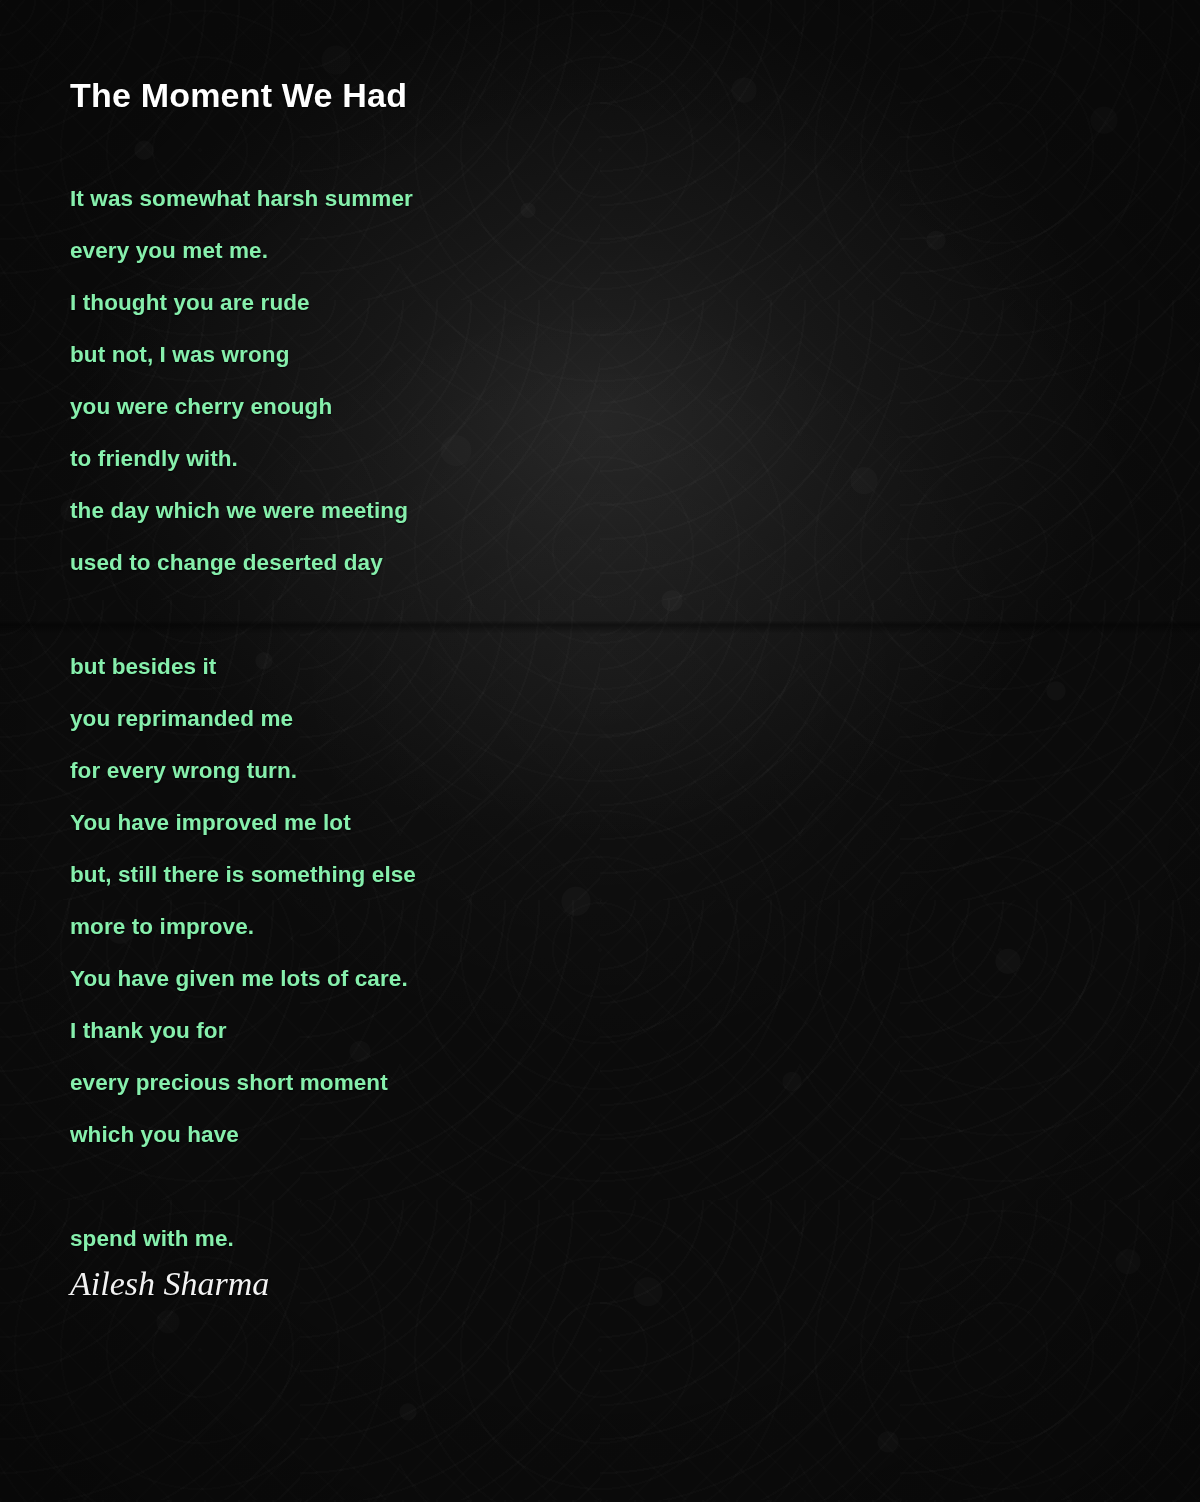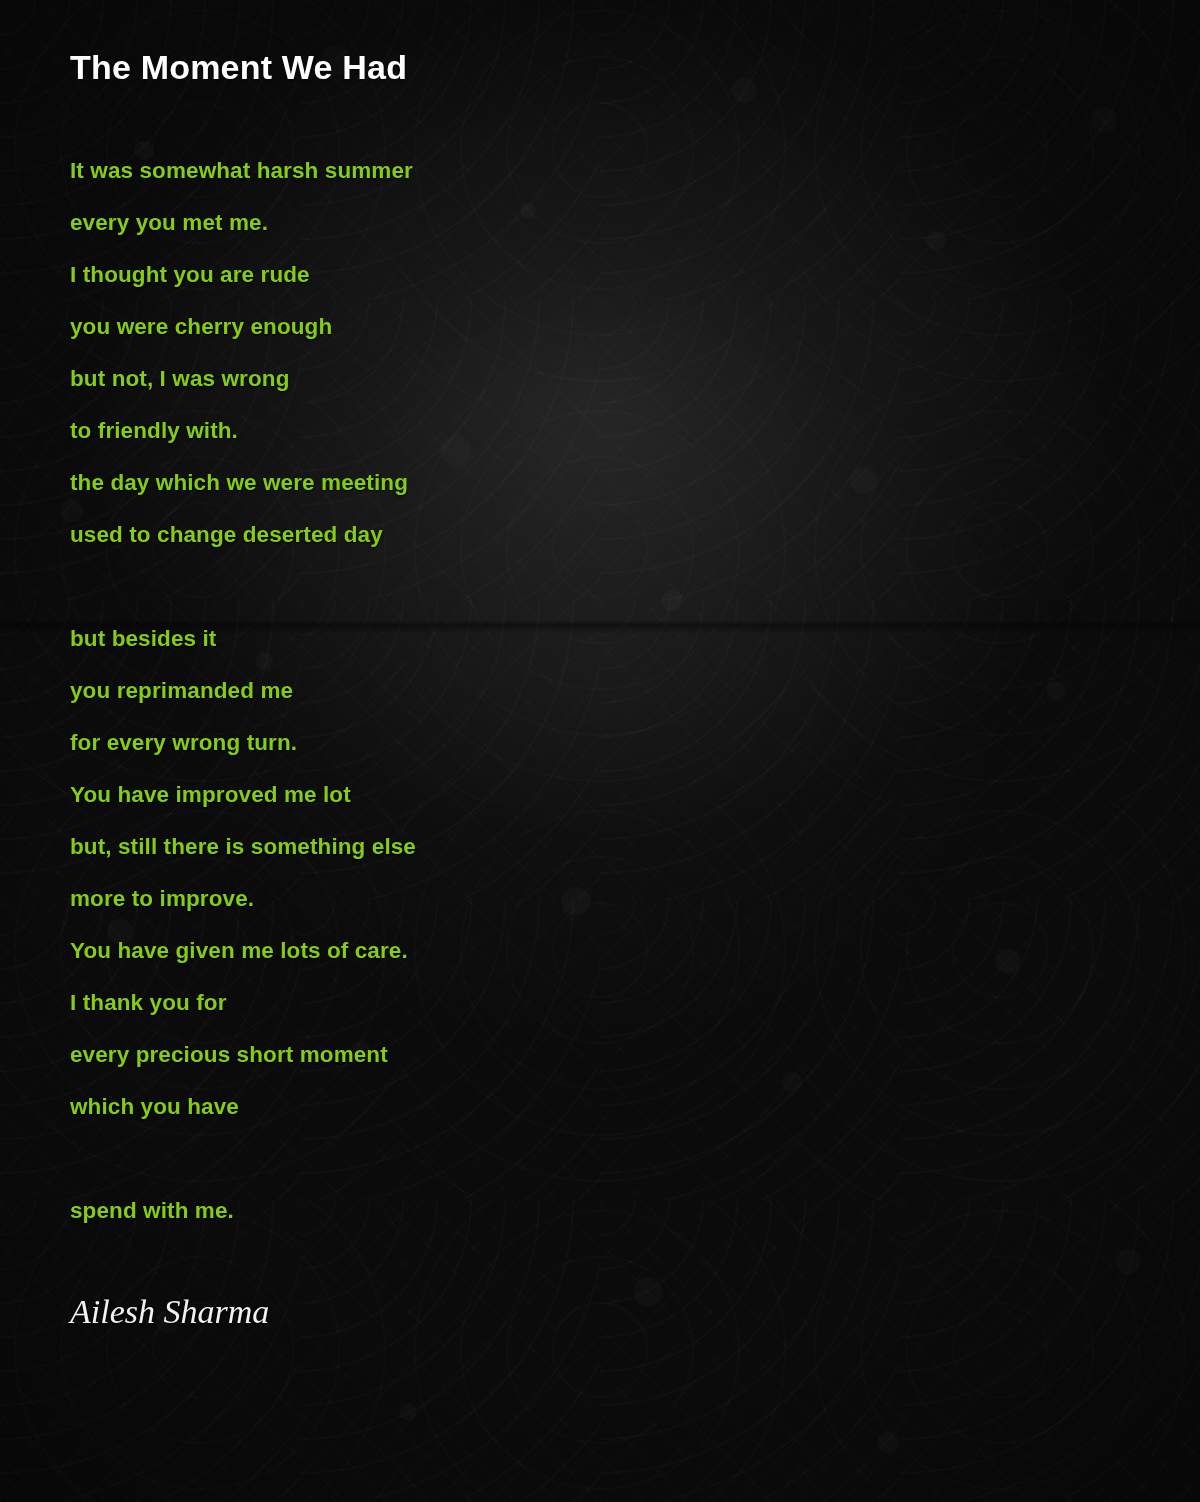--- a/index.html
+++ b/index.html
@@ -80,52 +80,51 @@
         rgba(0,0,0,0) 41.3%,
         rgba(0,0,0,0.42) 41.6%,
         rgba(0,0,0,0) 42.2%,
         rgba(0,0,0,0) 100%);
   }
 
   
   .content {
     position: relative;
     z-index: 5;
-    padding: 48px 70px 0 70px;
+    padding: 76px 70px 0 70px;
   }
   .poem-title {
     color: #ffffff;
     font-size: 34px;
     font-weight: bold;
     letter-spacing: 0.2px;
     margin: 0 0 58px 0;
     text-shadow: 0 1px 2px rgba(0,0,0,0.9);
   }
   .poem-body {
     margin: 0;
   }
   .poem-line {
-    color: #84cc16;
+    color: #86efac;
     font-size: 22.5px;
     font-weight: bold;
     line-height: 52px;
     letter-spacing: 0.1px;
     white-space: pre;
     text-shadow: 0 1px 2px rgba(0,0,0,0.85);
     min-height: 52px;
   }
   .poem-line.blank {
     height: 52px;
   }
   .poem-author {
     color: #f2f2f2;
     font-family: "Liberation Serif", serif;
     font-style: italic;
     font-size: 34px;
-    margin-top: 56px;
     text-shadow: 0 1px 3px rgba(0,0,0,0.9);
   }
 </style>
 </head>
 <body>
 
 <div class="poem-card">
 
   <div class="bg-layer bg-base"></div>
   <div class="bg-layer bg-damask"></div>
@@ -133,22 +132,22 @@
   <div class="bg-layer bg-vignette"></div>
   <div class="bg-layer bg-seam"></div>
 
   <div class="content">
     <h1 class="poem-title">The Moment We Had</h1>
 
     <div class="poem-body">
       <div class="poem-line">It was somewhat harsh summer</div>
       <div class="poem-line">every you met me.</div>
       <div class="poem-line">I thought you are rude</div>
+      <div class="poem-line">but not, I was wrong</div>
       <div class="poem-line">you were cherry enough</div>
-      <div class="poem-line">but not, I was wrong</div>
       <div class="poem-line">to friendly with.</div>
       <div class="poem-line">the day which we were meeting</div>
       <div class="poem-line">used to change deserted day</div>
       <div class="poem-line blank"></div>
       <div class="poem-line">but besides it</div>
       <div class="poem-line">you reprimanded me</div>
       <div class="poem-line">for every wrong turn.</div>
       <div class="poem-line">You have improved me lot</div>
       <div class="poem-line">but, still there is something else</div>
       <div class="poem-line">more to improve.</div>

